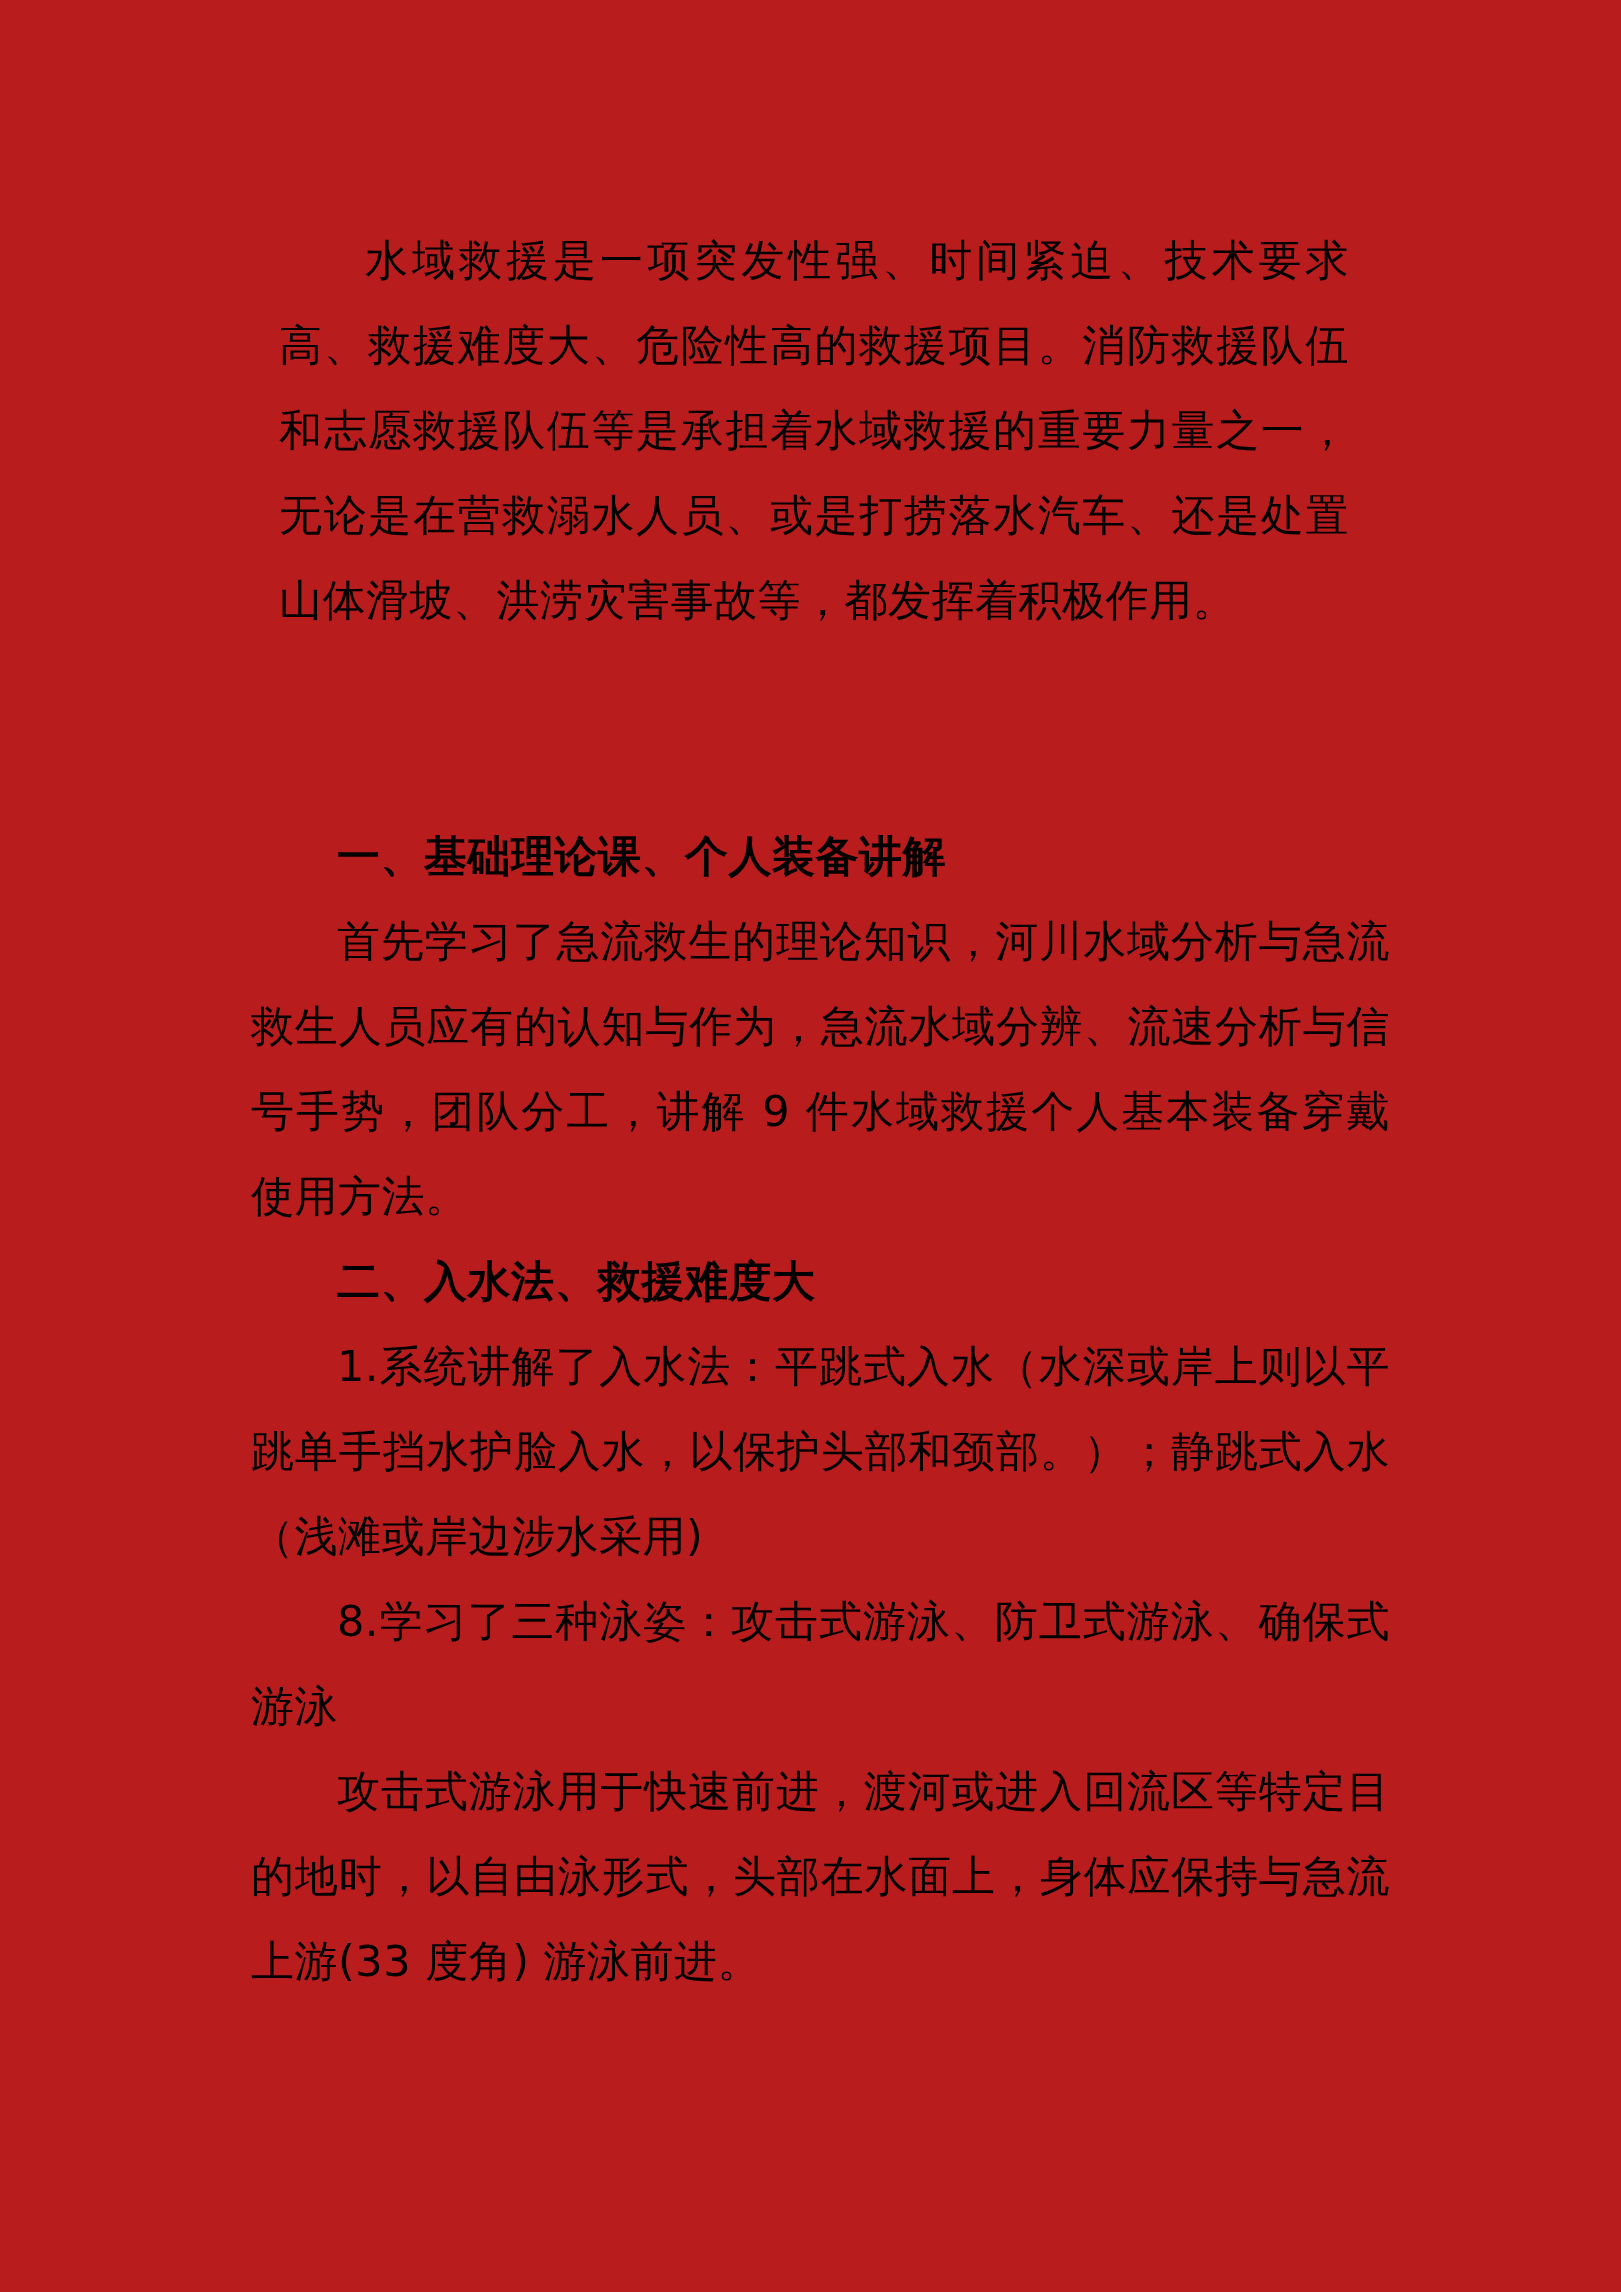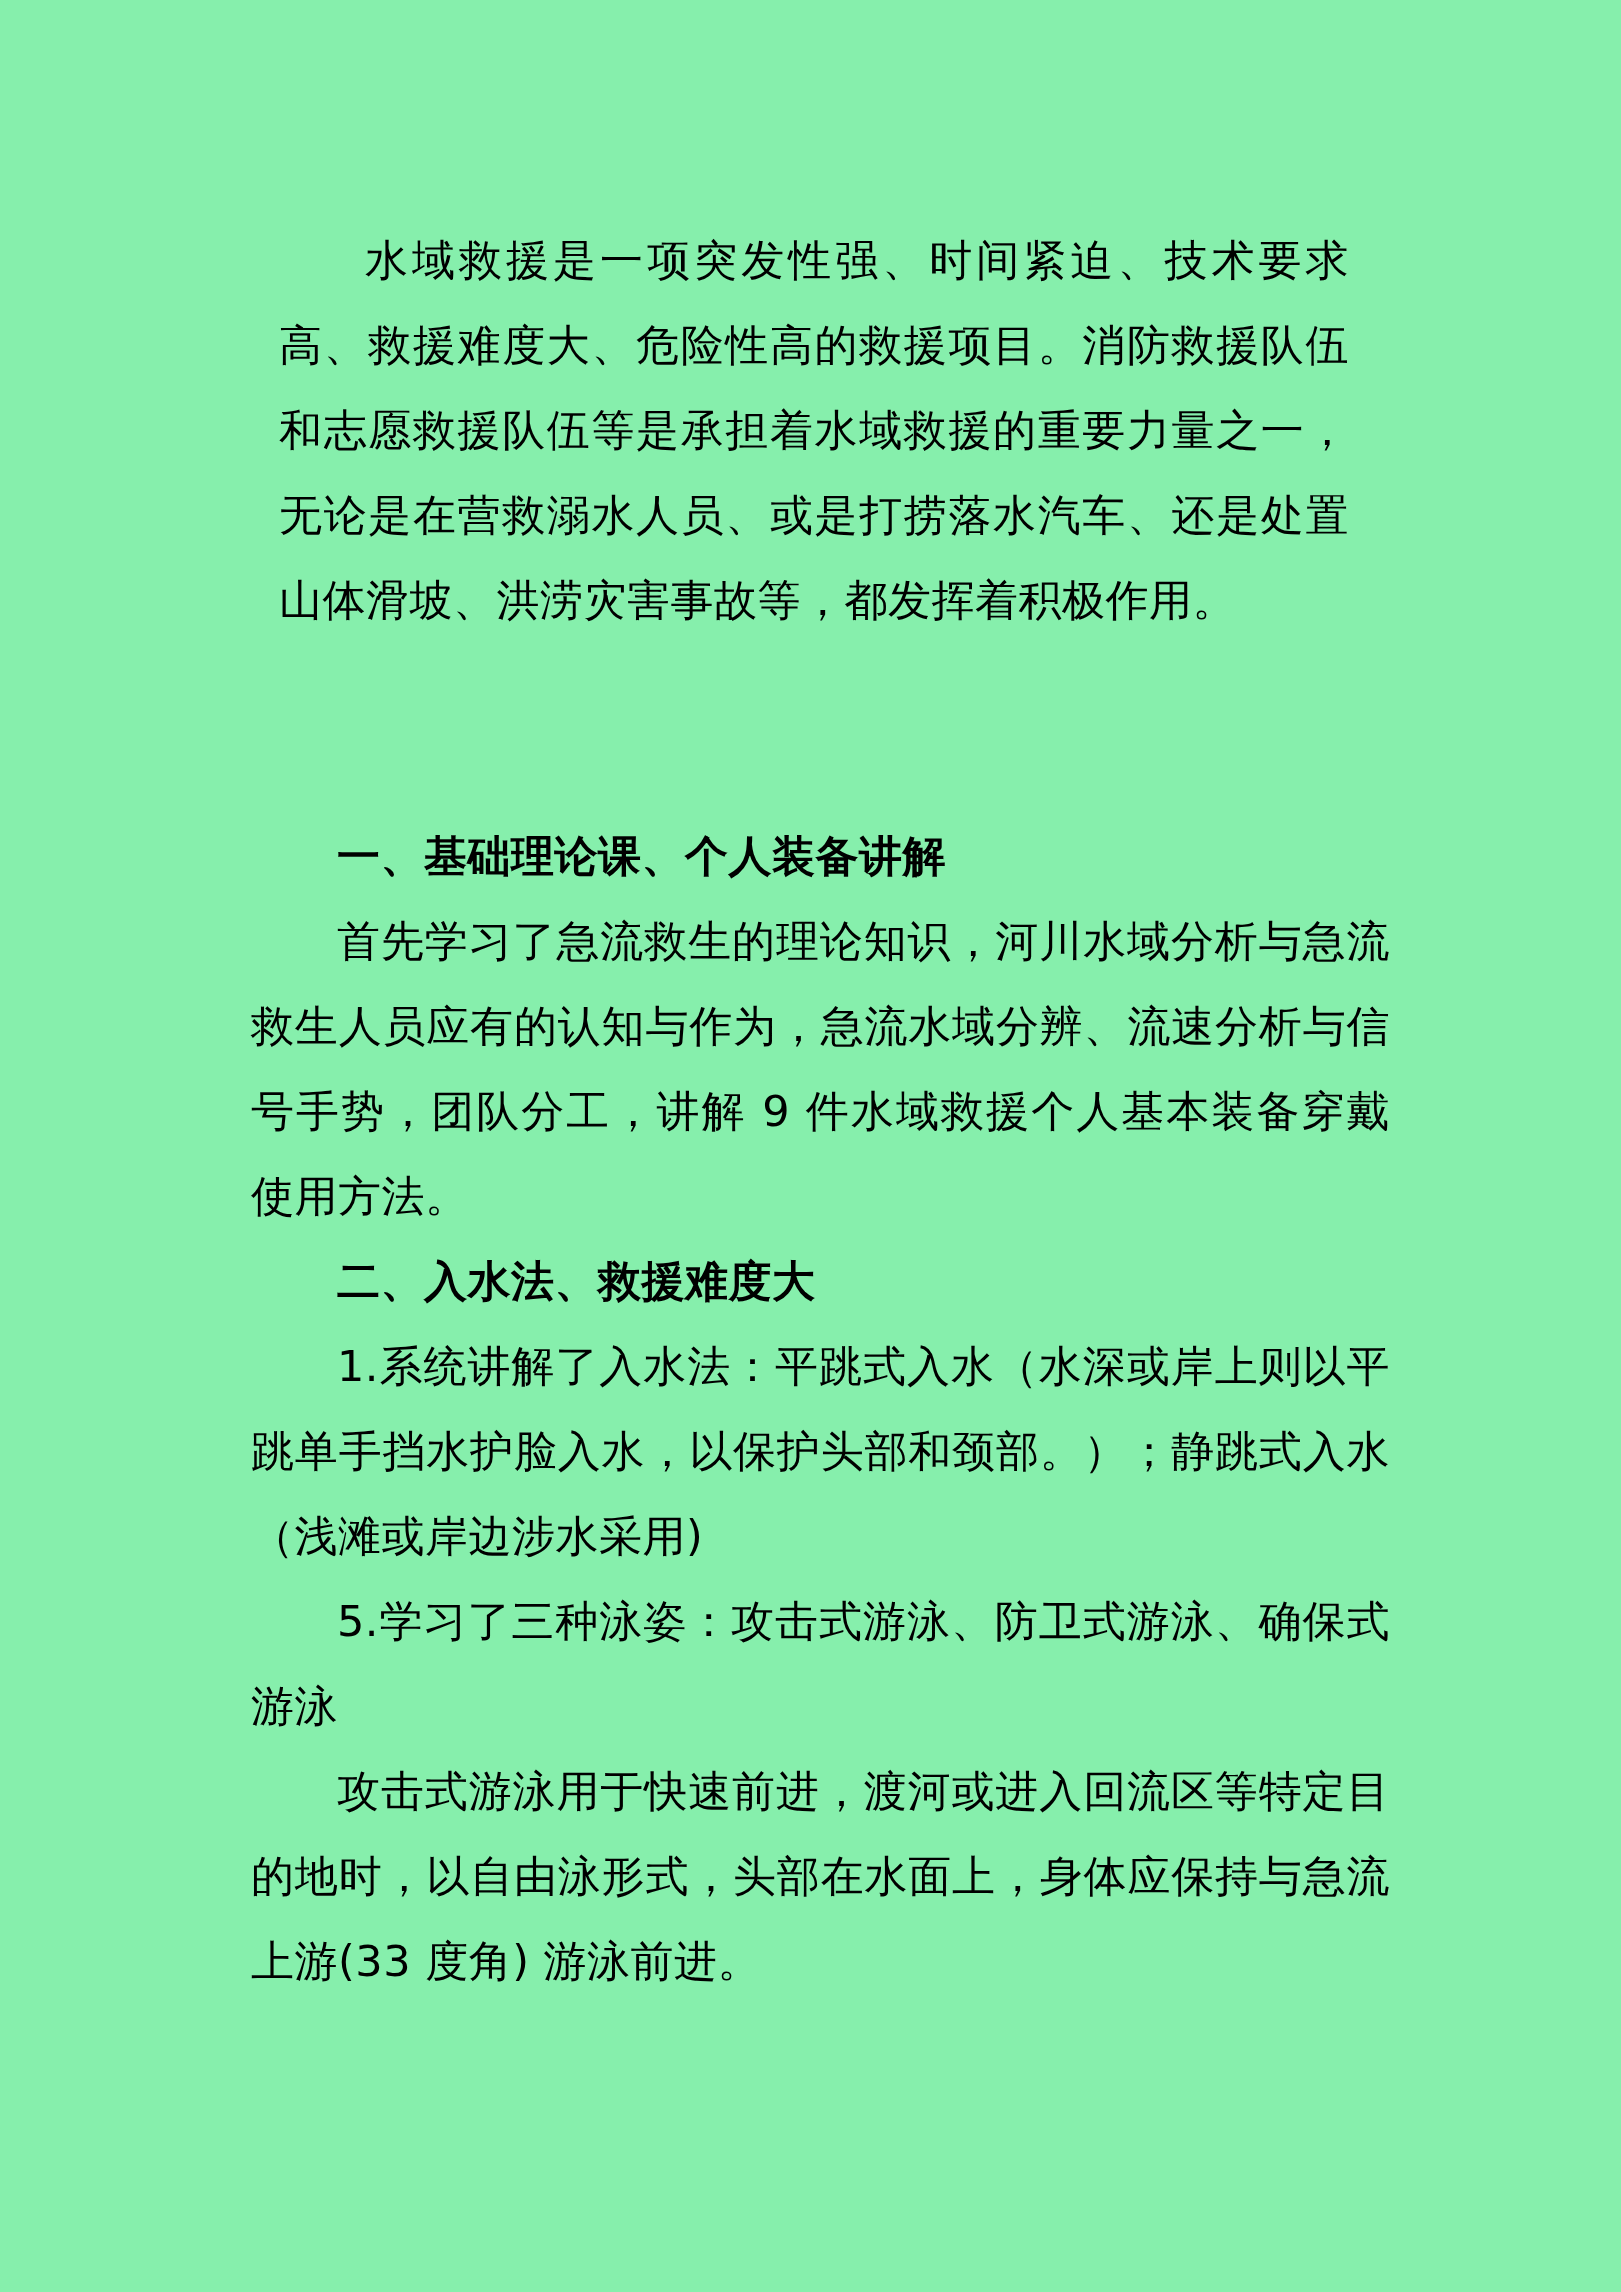--- a/index.html
+++ b/index.html
@@ -13,21 +13,21 @@
       position: relative;
       overflow: hidden;
       font-family: "DejaVu Sans", "Liberation Sans", sans-serif;
       color: #000000;
     }
     .page {
       position: absolute;
       left: 0; top: 0;
       width: 1621px;
       height: 2293px;
-      background: #86efac;
+      background: #b91c1c;
     }
     .block {
       position: absolute;
       font-size: 43px;
       line-height: 85px;
       letter-spacing: 0.5px;
       text-align: justify;
       text-justify: inter-character;
     }
     .intro {
@@ -59,18 +59,18 @@
   <div class="block intro">
     <p class="indent">水域救援是一项突发性强、时间紧迫、技术要求高、救援难度大、危险性高的救援项目。消防救援队伍和志愿救援队伍等是承担着水域救援的重要力量之一，无论是在营救溺水人员、或是打捞落水汽车、还是处置山体滑坡、洪涝灾害事故等，都发挥着积极作用。</p>
   </div>
 
   <div class="block body">
     <p class="heading">一、基础理论课、个人装备讲解</p>
     <p class="indent">首先学习了急流救生的理论知识，河川水域分析与急流救生人员应有的认知与作为，急流水域分辨、流速分析与信号手势，团队分工，讲解 9 件水域救援个人基本装备穿戴使用方法。</p>
 
     <p class="heading">二、入水法、救援难度大</p>
     <p class="indent">1.系统讲解了入水法：平跳式入水（水深或岸上则以平跳单手挡水护脸入水，以保护头部和颈部。）；静跳式入水（浅滩或岸边涉水采用)</p>
-    <p class="indent">5.学习了三种泳姿：攻击式游泳、防卫式游泳、确保式游泳</p>
+    <p class="indent">8.学习了三种泳姿：攻击式游泳、防卫式游泳、确保式游泳</p>
     <p class="indent">攻击式游泳用于快速前进，渡河或进入回流区等特定目的地时，以自由泳形式，头部在水面上，身体应保持与急流上游(33 度角) 游泳前进。</p>
   </div>
 
 </div>
 
 
 </body></html>

